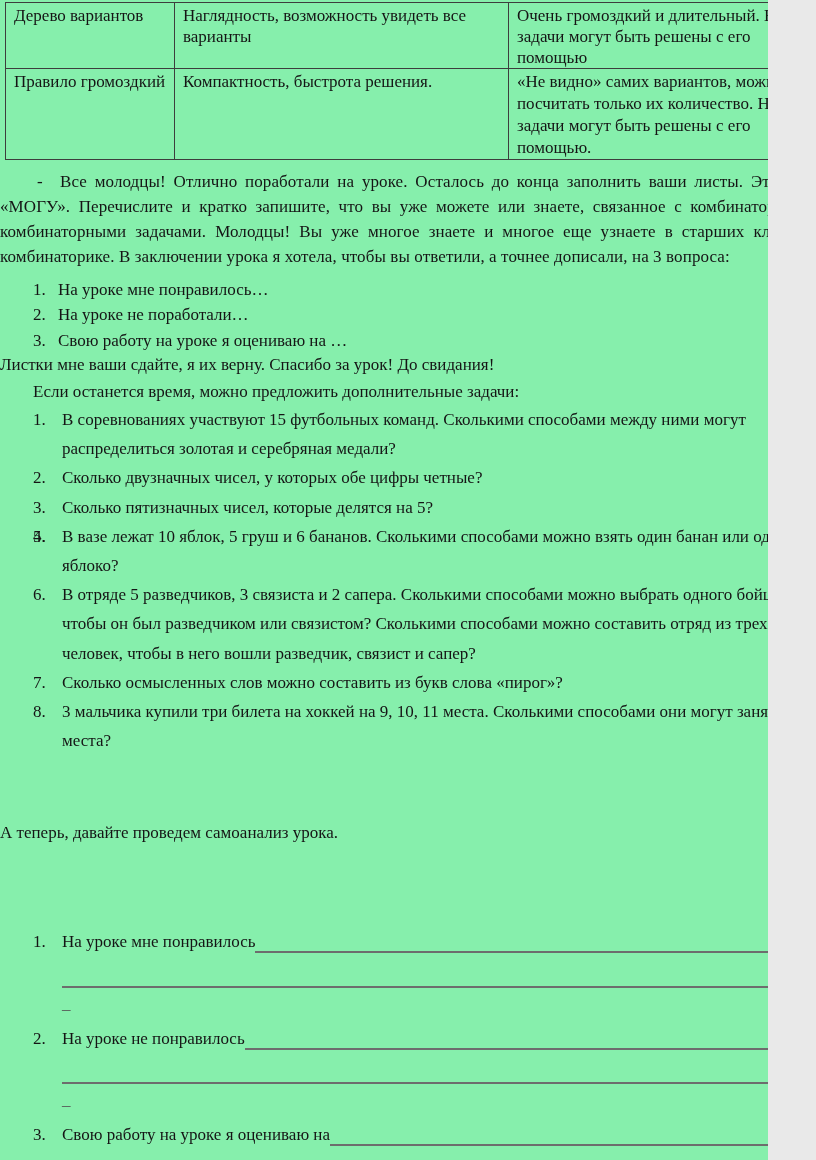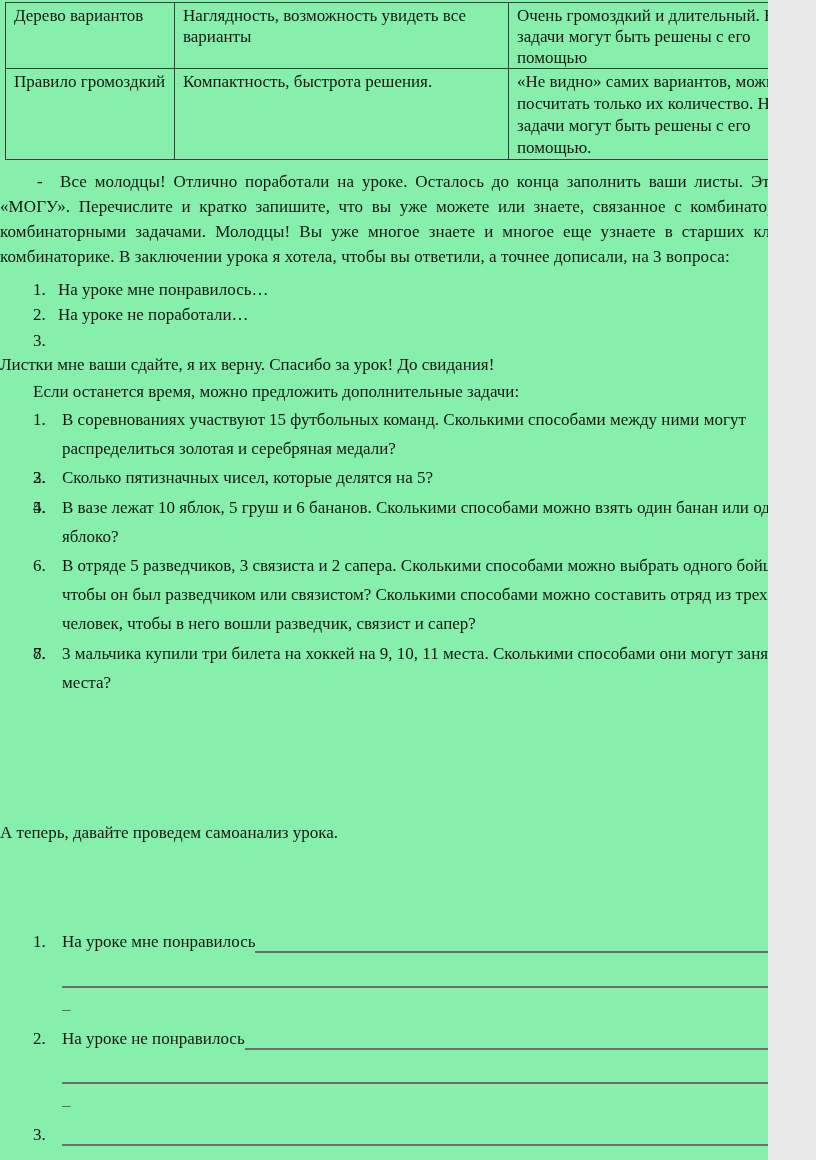--- a/index.html
+++ b/index.html
@@ -80,35 +80,35 @@
       <td>«Не видно» самих вариантов, можно посчитать только их количество. Не все задачи могут быть решены с его помощью.</td>
     </tr>
   </tbody>
     </table>
 
   <p class="para1"><span class="dash">-</span><span>Все молодцы! Отлично поработали на уроке. Осталось до конца заполнить ваши листы. Это графа «МОГУ». Перечислите и кратко запишите, что вы уже можете или знаете, связанное с комбинаторикой и комбинаторными задачами.  Молодцы! Вы уже многое знаете и многое еще узнаете в старших класса по комбинаторике. В заключении урока я хотела, чтобы вы ответили, а точнее дописали, на 3 вопроса:</span></p>
 
   <ol class="qlist">
     <li><span class="num">1.</span><span>На уроке мне понравилось…</span></li>
     <li><span class="num">2.</span><span>На уроке не поработали…</span></li>
-    <li><span class="num">3.</span></li>
+    <li><span class="num">3.</span><span>Свою работу на уроке я оцениваю на …</span></li>
   </ol>
 
   <div class="plainline" style="top:352px">Листки мне ваши сдайте, я их верну. Спасибо за урок! До свидания!</div>
 
   <div class="extra">
     <div class="intro">Если останется время, можно предложить дополнительные задачи:</div>
     <ol class="tasklist">
       <li><span class="num">1.</span><span>В соревнованиях участвуют 15 футбольных команд. Сколькими способами между ними могут распределиться золотая и серебряная медали?</span></li>
-      <li><span class="num">2.</span></li>
+      <li><span class="num">2.</span><span>Сколько двузначных чисел, у которых обе цифры четные?</span></li>
       <li><span class="num">3.</span><span>Сколько пятизначных чисел, которые делятся на 5?</span></li>
       <li><span class="num">4.</span></li>
       <li><span class="num">5.</span><span>В вазе лежат 10 яблок, 5 груш и 6 бананов. Сколькими способами можно взять один банан или одно яблоко?</span></li>
       <li><span class="num">6.</span><span>В отряде 5 разведчиков, 3 связиста и 2 сапера. Сколькими способами можно выбрать одного бойца, чтобы он был разведчиком или связистом? Сколькими способами можно составить отряд из трех человек, чтобы в него вошли разведчик, связист и сапер?</span></li>
-      <li><span class="num">7.</span></li>
+      <li><span class="num">7.</span><span>Сколько осмысленных слов можно составить из букв слова «пирог»?</span></li>
       <li><span class="num">8.</span><span>3 мальчика купили три билета на хоккей на 9, 10, 11 места. Сколькими способами они могут занять эти места?</span></li>
     </ol>
   </div>
 
   <div class="heading">А теперь, давайте проведем самоанализ урока.</div>
 
   <div class="fill-row" style="top:930px">
     <span class="num">1.</span>
     <span class="fill-label">На уроке мне понравилось</span>
     <span class="fill-line"></span>
@@ -119,16 +119,17 @@
   <div class="fill-row" style="top:1027px">
     <span class="num">2.</span>
     <span class="fill-label">На уроке не понравилось</span>
     <span class="fill-line"></span>
   </div>
   <div class="hr" style="top:1082px"></div>
   <div class="stray" style="top:1090px">_</div>
 
   <div class="fill-row" style="top:1123px">
     <span class="num">3.</span>
+    <span class="fill-label">Свою работу на уроке я оцениваю на</span>
     <span class="fill-line"></span>
   </div>
 
 </div>
 
 </body></html>

